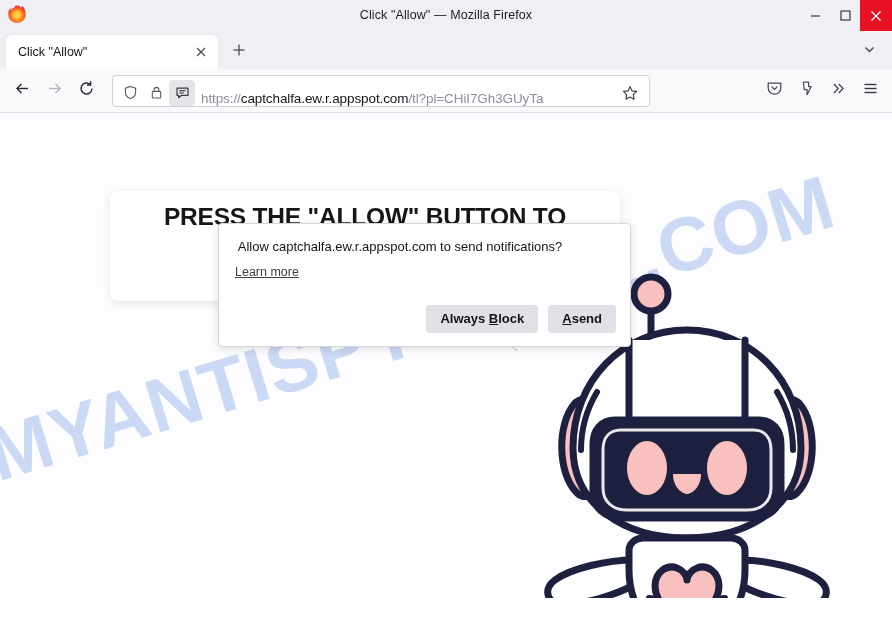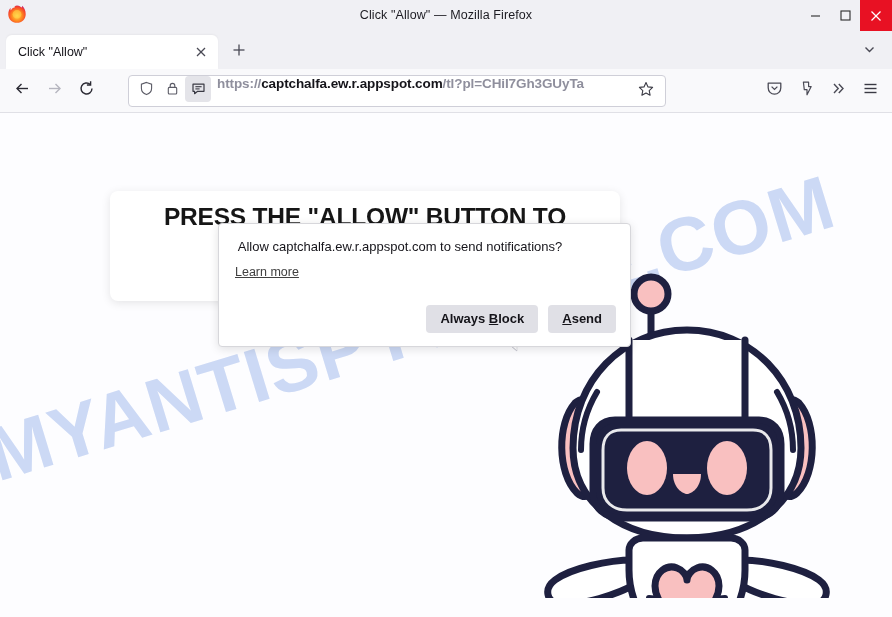--- a/index.html
+++ b/index.html
@@ -61,25 +61,24 @@
   .navbar {
     height: 44px; flex: 0 0 44px; background: #f9f9fb;
     display: flex; align-items: center; padding: 0 6px;
     border-bottom: 1px solid #e0e0e6;
   }
   .navbtn {
     width: 32px; height: 32px; border-radius: 4px; flex: 0 0 32px;
     display: flex; align-items: center; justify-content: center;
   }
   .urlbar {
-    flex: 1 1 auto; height: 32px; margin: 0 6px 0 26px;
+    flex: 1 1 auto; height: 32px; margin: 0 6px 0 10px;
     background: #ffffff; border: 1px solid #cfcfd8; border-radius: 4px;
-    display: flex; align-items: flex-start; padding: 0 6px 0 4px;
+    display: flex; align-items: flex-end; padding: 0 6px 0 4px;
     max-width: 538px;
-    font-weight: bold;
   }
   .idbox { display: flex; align-items: center; gap: 0px; flex: 0 0 auto; }
   .idicon {
     width: 26px; height: 26px; border-radius: 4px;
     display: flex; align-items: center; justify-content: center;
   }
   .idicon.active { background: #e4e4e9; }
   .urltext {
     flex: 1 1 auto; font-size: 13.5px; color: #15141a; white-space: nowrap;
     overflow: hidden; margin-left: 6px; letter-spacing: -.1px;

